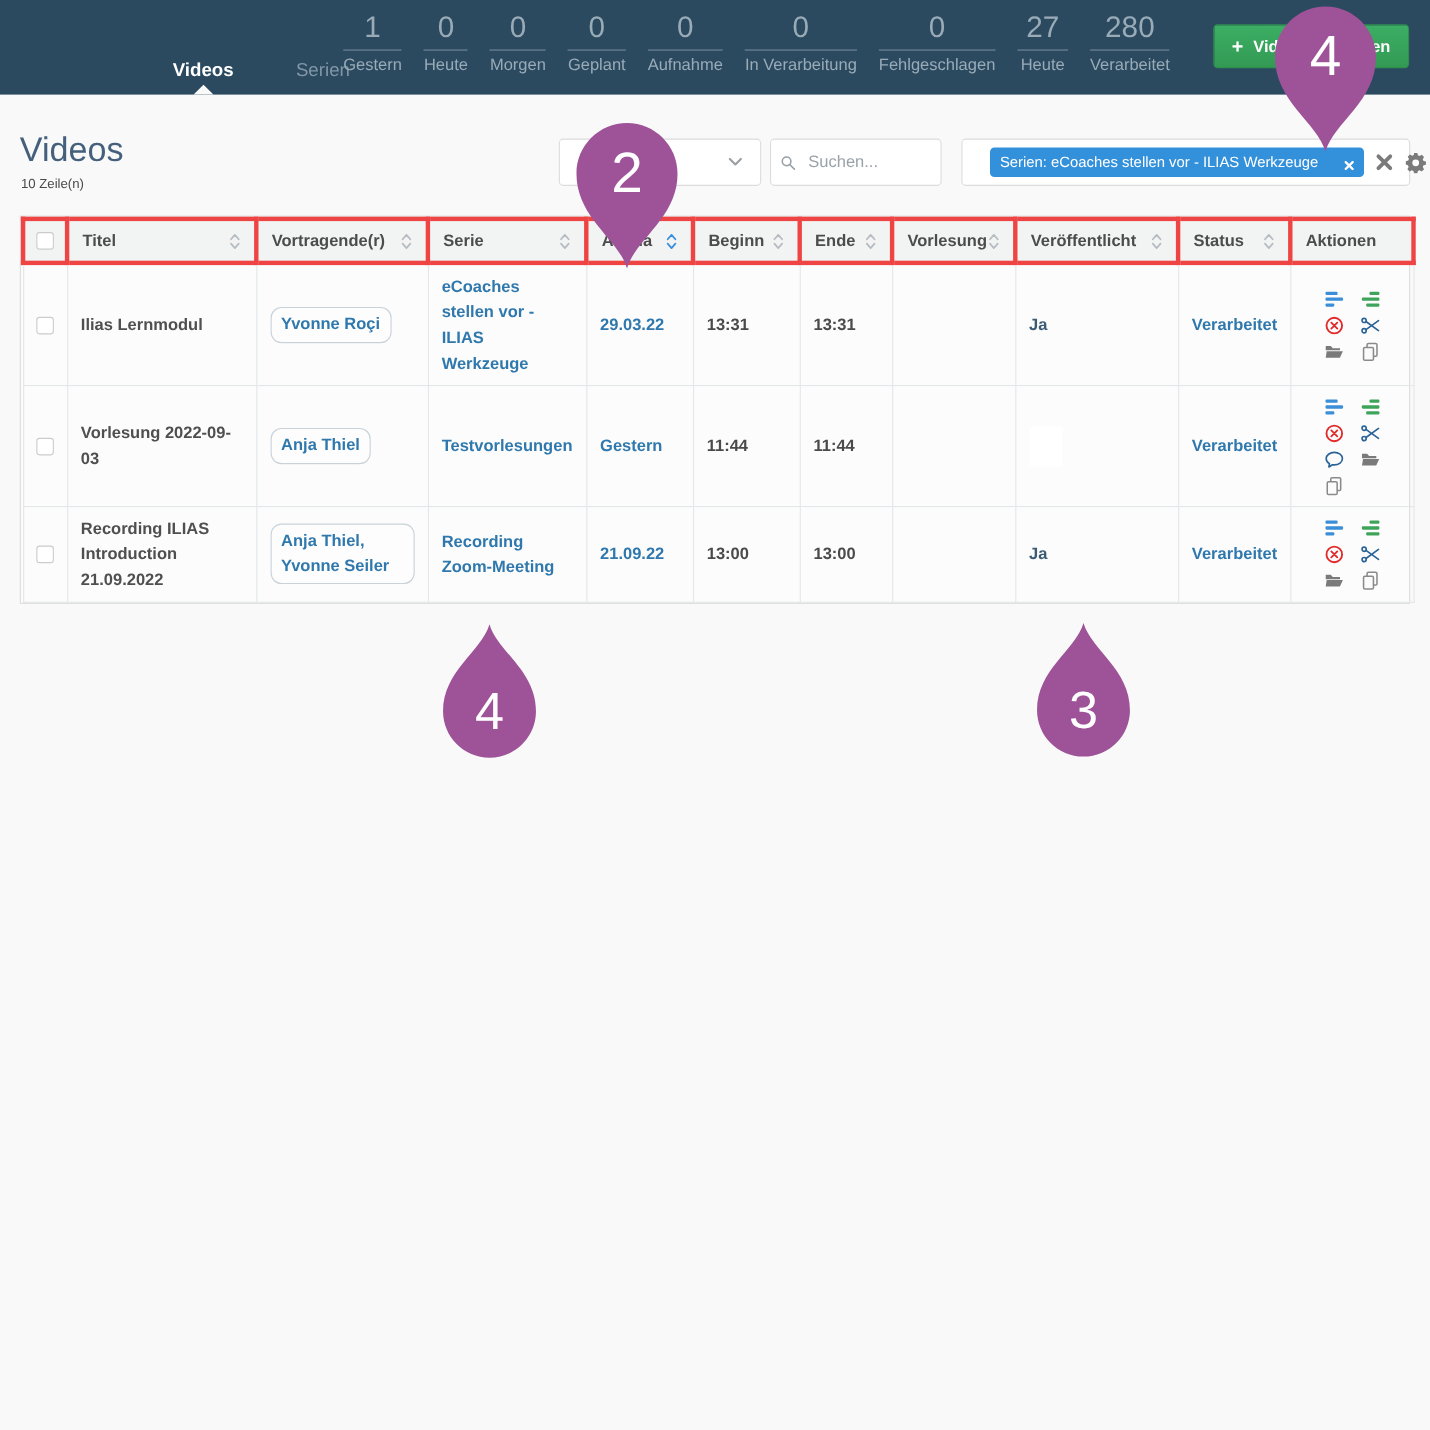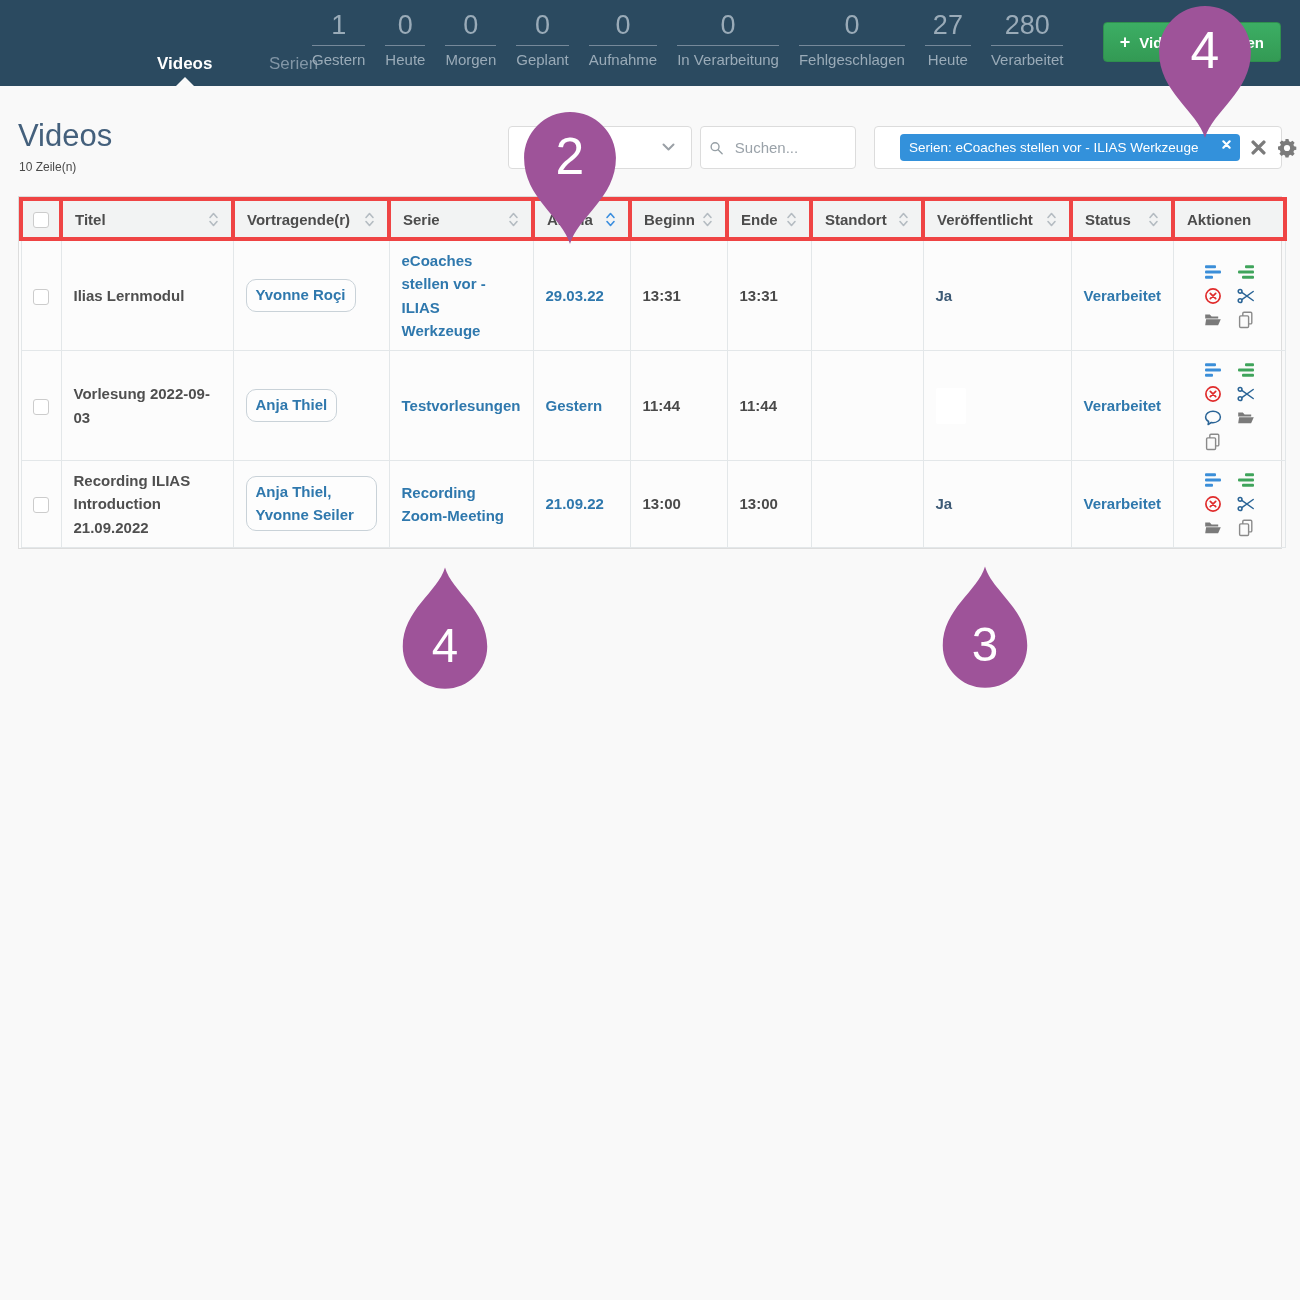--- a/index.html
+++ b/index.html
@@ -42,21 +42,21 @@
   .search { position:absolute; left:700px; top:126px; width:156px; height:43px; background:#fff;
     border:1px solid #dcdcdc; border-radius:4px; display:flex; align-items:center;
     padding:0 8px; gap:9px; }
   .search input { border:none; outline:none; width:100%; font-size:15px; color:#444;
     background:transparent; font-family:inherit; }
   .search input::placeholder { color:#9aa2a9; }
   .filterbox { position:absolute; left:874px; top:126px; width:408px; height:43px; background:#fff;
     border:1px solid #dcdcdc; border-radius:4px; display:flex; align-items:center;
     padding:0 12px 0 14px; gap:11px; }
   .fpill { background:#3391db; border-radius:4px; color:#fff; font-size:13.5px; padding:6px 9px;
-    display:flex; align-items:flex-start; gap:24px; white-space:nowrap; cursor:pointer; }
+    display:flex; align-items:flex-end; gap:24px; white-space:nowrap; cursor:pointer; }
   .ficon { cursor:pointer; display:flex; align-items:center; }
 
   
   .tablewrap { position:absolute; left:18px; top:196px; width:1264px; background:#fcfcfc;
     border:1px solid #ddd; }
   .tabletoolbar { height:42px; background:#fff; display:flex; align-items:center;
     justify-content:flex-end; padding-right:14px; }
   .editlink { color:#4aa3e8; font-size:15px; cursor:pointer; }
   table { border-collapse:collapse; table-layout:fixed; width:100%; }
   thead tr { height:40px; background:#f2f3f3; }
@@ -265,21 +265,21 @@
               <span style="display:flex">
                 <svg width="11" height="17" viewBox="0 0 11 17" fill="none" stroke="#b5bcc2" stroke-width="1.6" stroke-linecap="round" stroke-linejoin="round">
                   <polyline points="2,6.5 5.5,2.5 9,6.5"></polyline>
                   <polyline points="2,10.5 5.5,14.5 9,10.5"></polyline>
                 </svg>
               </span>
             </div>
           </th>
           <th>
             <div class="th-inner">
-              <span class="th-label">Standort</span>
+              <span class="th-label">Vorlesung</span>
               <span style="display:flex">
                 <svg width="11" height="17" viewBox="0 0 11 17" fill="none" stroke="#b5bcc2" stroke-width="1.6" stroke-linecap="round" stroke-linejoin="round">
                   <polyline points="2,6.5 5.5,2.5 9,6.5"></polyline>
                   <polyline points="2,10.5 5.5,14.5 9,10.5"></polyline>
                 </svg>
               </span>
             </div>
           </th>
           <th>
             <div class="th-inner">

